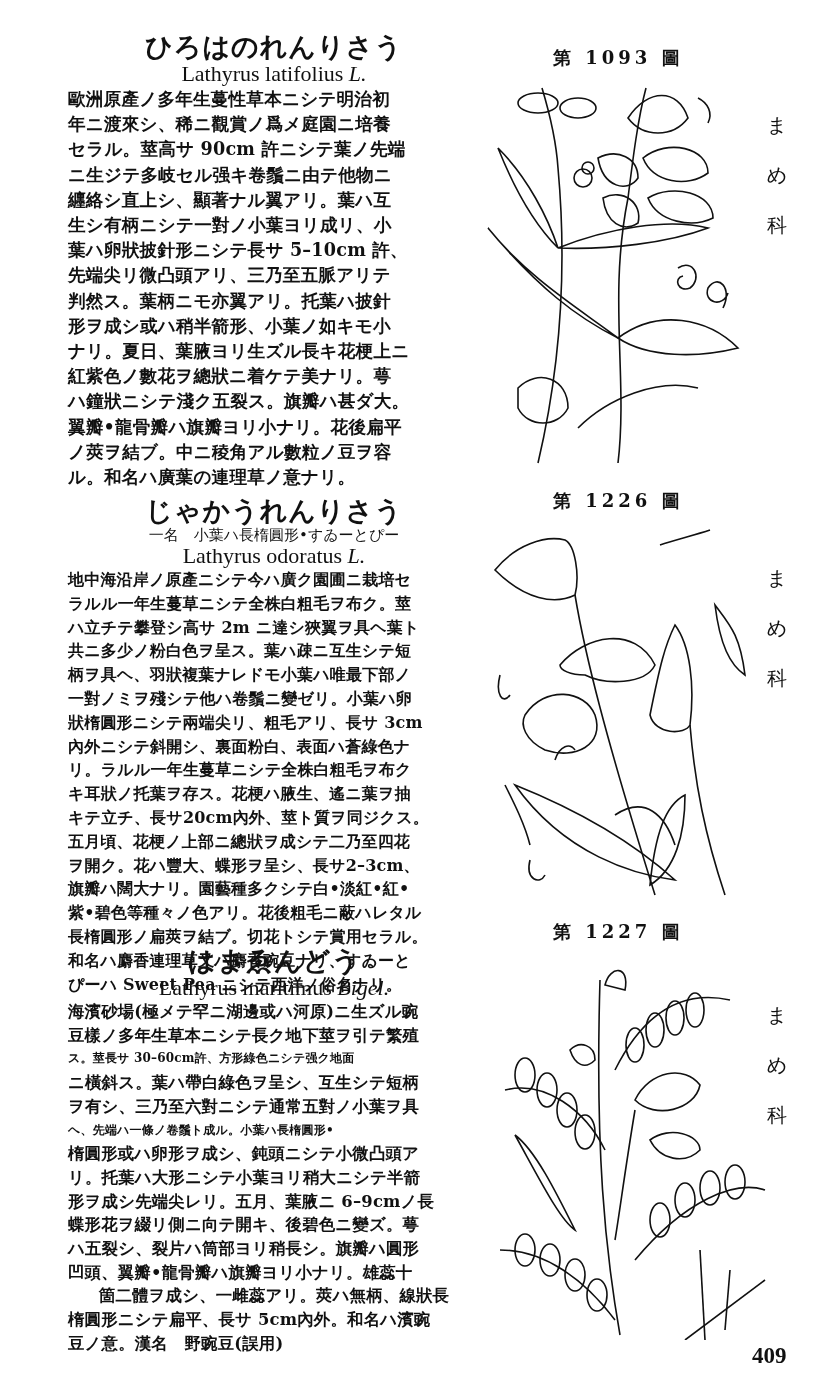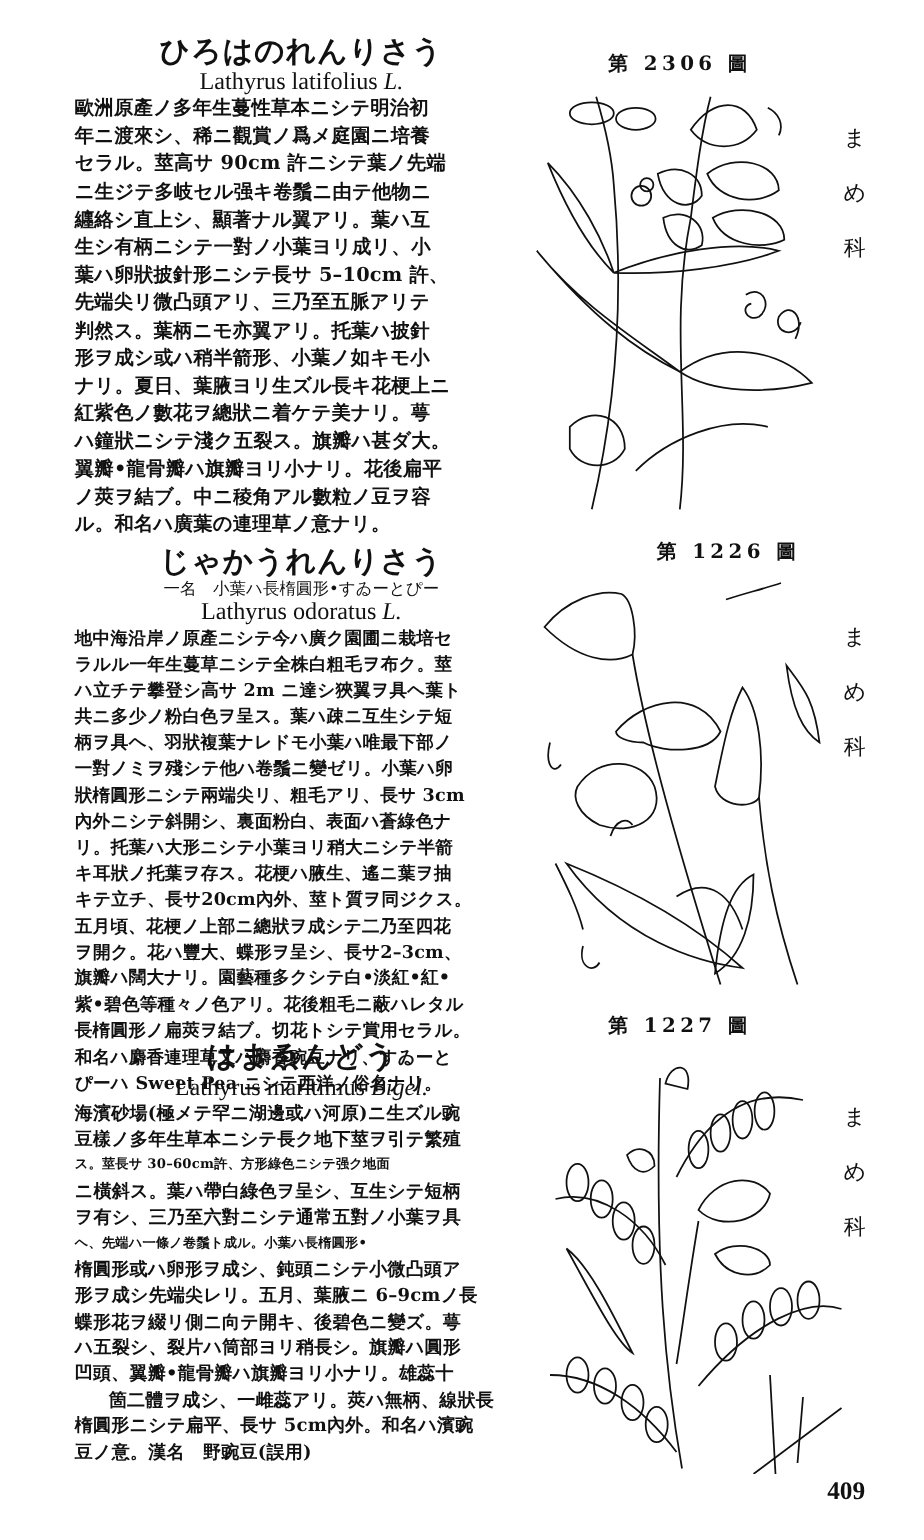--- a/index.html
+++ b/index.html
@@ -51,21 +51,21 @@
   <div class="sci-name"><span>Lathyrus odoratus</span> <i>L.</i></div>
   <div class="body" style="font-size:16px;">
     <div class="body-line" style="font-size:16px;">地中海沿岸ノ原產ニシテ今ハ廣ク園圃ニ栽培セ</div>
     <div class="body-line" style="font-size:16px;">ラルル一年生蔓草ニシテ全株白粗毛ヲ布ク。莖</div>
     <div class="body-line" style="font-size:16px;">ハ立チテ攀登シ高サ 2m ニ達シ狹翼ヲ具ヘ葉ト</div>
     <div class="body-line" style="font-size:16px;">共ニ多少ノ粉白色ヲ呈ス。葉ハ疎ニ互生シテ短</div>
     <div class="body-line" style="font-size:16px;">柄ヲ具ヘ、羽狀複葉ナレドモ小葉ハ唯最下部ノ</div>
     <div class="body-line" style="font-size:16px;">一對ノミヲ殘シテ他ハ卷鬚ニ變ゼリ。小葉ハ卵</div>
     <div class="body-line" style="font-size:16px;">狀楕圓形ニシテ兩端尖リ、粗毛アリ、長サ 3cm</div>
     <div class="body-line" style="font-size:16px;">內外ニシテ斜開シ、裏面粉白、表面ハ蒼綠色ナ</div>
-    <div class="body-line" style="font-size:16px;">リ。托葉ハ大形ニシテ小葉ヨリ稍大ニシテ半箭</div>
+    <div class="body-line" style="font-size:16px;">リ。ラルル一年生蔓草ニシテ全株白粗毛ヲ布ク</div>
     <div class="body-line" style="font-size:16px;">キ耳狀ノ托葉ヲ存ス。花梗ハ腋生、遙ニ葉ヲ抽</div>
     <div class="body-line" style="font-size:16px;">キテ立チ、長サ20cm內外、莖ト質ヲ同ジクス。</div>
     <div class="body-line" style="font-size:16px;">五月頃、花梗ノ上部ニ總狀ヲ成シテ二乃至四花</div>
     <div class="body-line" style="font-size:16px;">ヲ開ク。花ハ豐大、蝶形ヲ呈シ、長サ2–3cm、</div>
     <div class="body-line" style="font-size:16px;">旗瓣ハ闊大ナリ。園藝種多クシテ白•淡紅•紅•</div>
     <div class="body-line" style="font-size:16px;">紫•碧色等種々ノ色アリ。花後粗毛ニ蔽ハレタル</div>
     <div class="body-line" style="font-size:16px;">長楕圓形ノ扁莢ヲ結ブ。切花トシテ賞用セラル。</div>
     <div class="body-line" style="font-size:16px;">和名ハ麝香連理草又ハ麝香豌豆ナリ、すゐーと</div>
     <div class="body-line" style="font-size:16px;">ぴーハ Sweet Pea ニシテ西洋ノ俗名ナリ。</div>
   </div>
@@ -75,31 +75,32 @@
   <div class="jp-title">はまゑんどう</div>
   <div class="sci-name"><span>Lathyrus maritimus</span> <i>Bigel.</i></div>
   <div class="body">
     <div class="body-line" style="font-size:16.4px;">海濱砂場(極メテ罕ニ湖邊或ハ河原)ニ生ズル豌</div>
     <div class="body-line" style="font-size:16.4px;">豆樣ノ多年生草本ニシテ長ク地下莖ヲ引テ繁殖</div>
     <div class="body-line" style="font-size:12px;">ス。莖長サ 30–60cm許、方形綠色ニシテ强ク地面</div>
     <div class="body-line" style="font-size:16.4px;">ニ橫斜ス。葉ハ帶白綠色ヲ呈シ、互生シテ短柄</div>
     <div class="body-line" style="font-size:16.4px;">ヲ有シ、三乃至六對ニシテ通常五對ノ小葉ヲ具</div>
     <div class="body-line" style="font-size:12px;">ヘ、先端ハ一條ノ卷鬚ト成ル。小葉ハ長楕圓形•</div>
     <div class="body-line" style="font-size:16.4px;">楕圓形或ハ卵形ヲ成シ、鈍頭ニシテ小微凸頭ア</div>
+    <div class="body-line" style="font-size:16.4px;">リ。托葉ハ大形ニシテ小葉ヨリ稍大ニシテ半箭</div>
     <div class="body-line" style="font-size:16.4px;">形ヲ成シ先端尖レリ。五月、葉腋ニ 6–9cmノ長</div>
     <div class="body-line" style="font-size:16.4px;">蝶形花ヲ綴リ側ニ向テ開キ、後碧色ニ變ズ。萼</div>
     <div class="body-line" style="font-size:16.4px;">ハ五裂シ、裂片ハ筒部ヨリ稍長シ。旗瓣ハ圓形</div>
     <div class="body-line" style="font-size:16.4px;">凹頭、翼瓣•龍骨瓣ハ旗瓣ヨリ小ナリ。雄蕊十</div>
     <div class="body-line" style="font-size:16.4px;text-align:center;">箇二體ヲ成シ、一雌蕊アリ。莢ハ無柄、線狀長</div>
     <div class="body-line" style="font-size:16.4px;">楕圓形ニシテ扁平、長サ 5cm內外。和名ハ濱豌</div>
     <div class="body-line" style="font-size:16.4px;">豆ノ意。漢名　野豌豆(誤用)</div>
   </div>
 </div>
 
-<div class="fig-label" style="left:553px; top:46px;">第 2306 圖</div>
+<div class="fig-label" style="left:553px; top:46px;">第 1093 圖</div>
 <div class="family" style="left:765px; top:100px;">
   <span>ま</span>
   <span>め</span>
   <span>科</span>
 </div>
 <svg class="illus" style="left:478px; top:78px;" width="270" height="390" viewBox="0 0 270 390" fill="none" stroke="#111" stroke-width="1.6">
   <path d="M140 385 C150 300 130 220 150 120 C155 80 160 40 168 10"></path>
   <path d="M60 385 C80 300 90 200 80 90 C78 60 70 30 64 10"></path>
   <path d="M10 150 C50 200 100 230 140 260 C100 240 60 210 10 150 Z"></path>
   <path d="M20 70 C40 120 60 150 80 170 C70 140 50 100 20 70 Z"></path>
@@ -114,21 +115,21 @@
   <path d="M150 40 C170 10 200 10 210 40 C195 60 165 60 150 40 Z"></path>
   <path d="M165 80 C190 60 230 70 230 95 C210 110 175 105 165 80 Z"></path>
   <path d="M170 120 C195 105 235 115 235 140 C215 150 180 145 170 120 Z"></path>
   <path d="M120 80 C140 70 160 80 160 100 C150 115 125 110 120 80 Z"></path>
   <path d="M125 120 C145 110 165 125 160 145 C145 155 128 145 125 120 Z"></path>
   <path d="M40 310 C60 290 90 300 90 330 C80 350 50 350 40 330 Z"></path>
   <path d="M220 20 C230 25 235 35 230 45"></path>
   <path d="M245 230 C255 210 240 195 230 210 C225 225 245 230 250 215"></path>
 </svg>
 
-<div class="fig-label" style="left:553px; top:489px;margin-left:44px;">第 1226 圖</div>
+<div class="fig-label" style="left:553px; top:489px;">第 1226 圖</div>
 <div class="family" style="left:765px; top:553px;">
   <span>ま</span>
   <span>め</span>
   <span>科</span>
 </div>
 <svg class="illus" style="left:485px; top:515px;" width="270" height="385" viewBox="0 0 270 385" fill="none" stroke="#111" stroke-width="1.6">
   <path d="M10 55 C30 30 60 20 80 25 C90 30 95 60 90 80 C70 90 40 85 10 55 Z"></path>
   <path d="M90 80 C100 140 120 220 170 380"></path>
   <path d="M75 150 C100 120 150 110 170 150 C160 170 120 170 100 160 C85 160 75 155 75 150 Z"></path>
   <path d="M40 200 C60 170 100 175 110 200 C120 230 90 245 60 235 C40 225 35 210 40 200 Z"></path>

